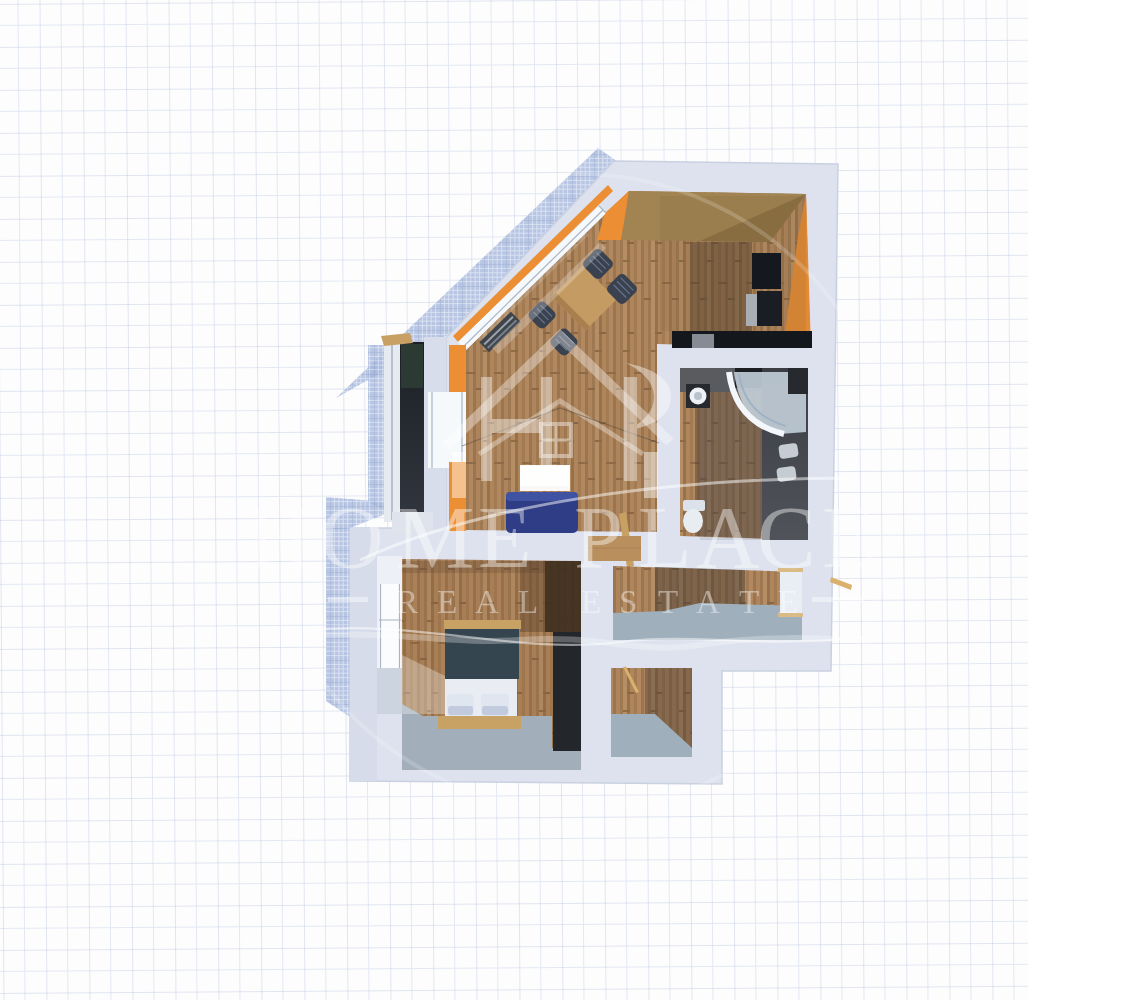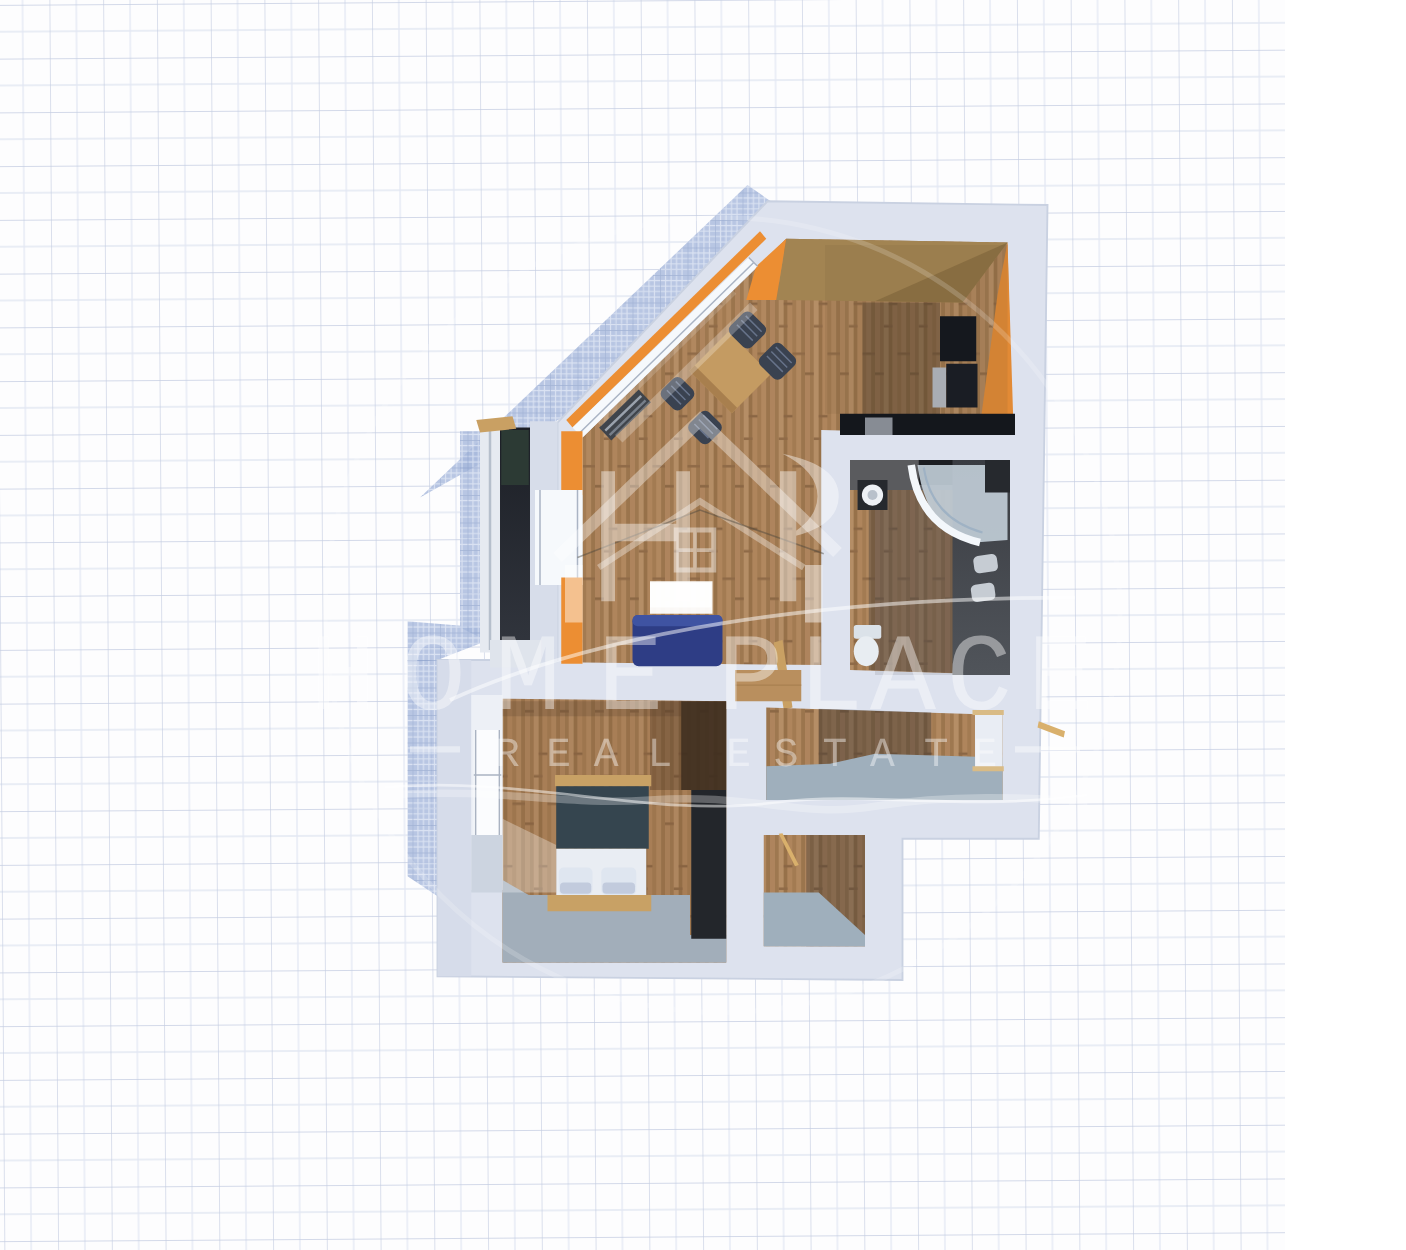--- a/index.html
+++ b/index.html
@@ -1,16 +1,16 @@
 <!DOCTYPE html>
 <html><head>
 <meta charset="utf-8">
 <style>
 html,body{margin:0;padding:0;background:#fff;}
-#stage{position:relative;width:1028px;height:1000px;overflow:hidden;font-family:Liberation Mono, monospace;}
+#stage{position:relative;width:1028px;height:1000px;overflow:hidden;font-family:Liberation Serif, serif;}
 </style>
 </head>
 <body>
 <div id="stage">
 <svg width="1125" height="1000" viewBox="0 0 1125 1000" xmlns="http://www.w3.org/2000/svg">
 <defs>
   <pattern id="grid" width="43" height="43" patternUnits="userSpaceOnUse">
     <rect width="43" height="43" fill="#fdfdfe"></rect>
     <path d="M0 21.5 H43 M21.5 0 V43" stroke="#e3e8f3" stroke-width="1"></path>
     <path d="M0 0 H43 M0 0 V43" stroke="#c5cee2" stroke-width="1"></path>

